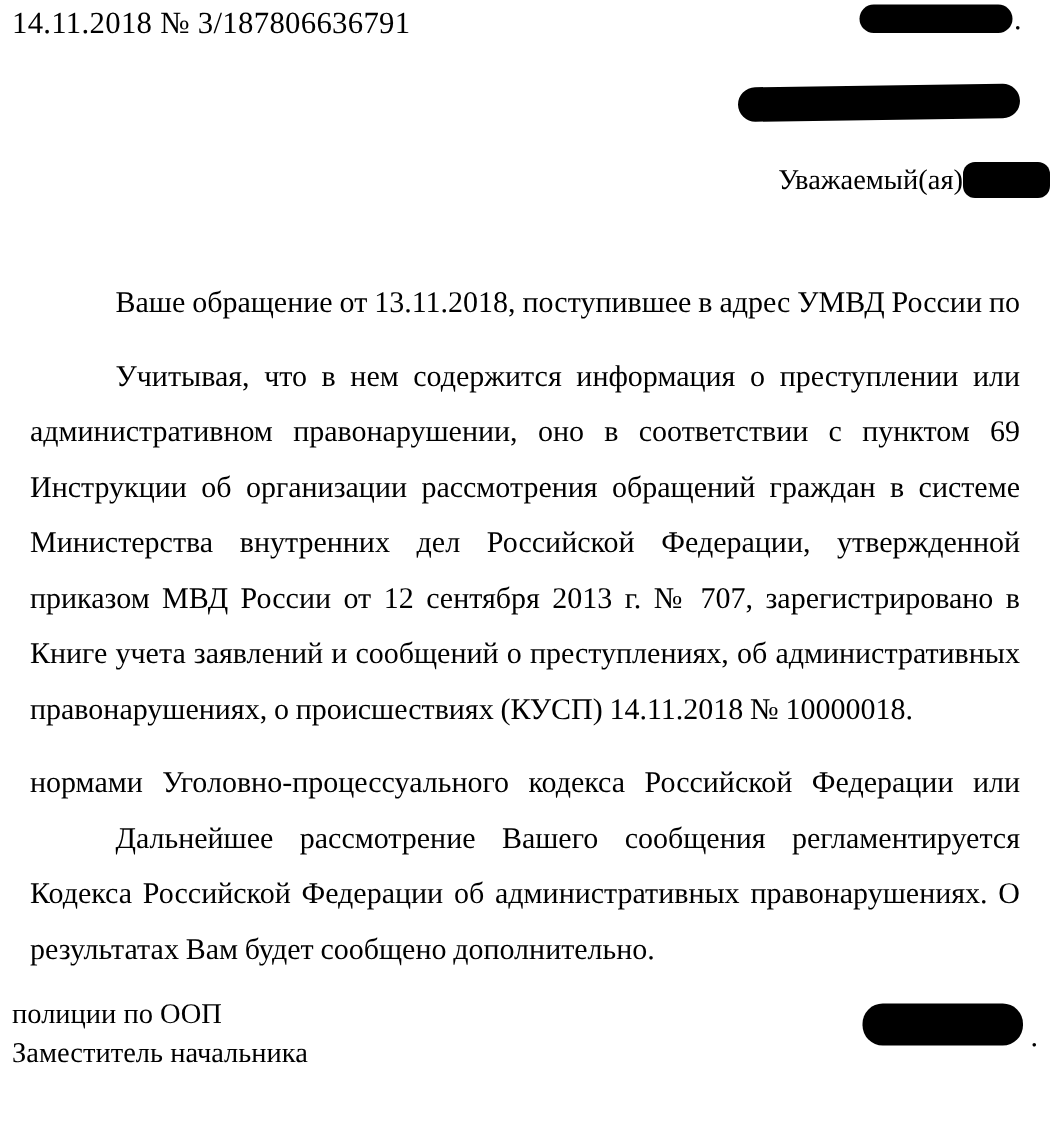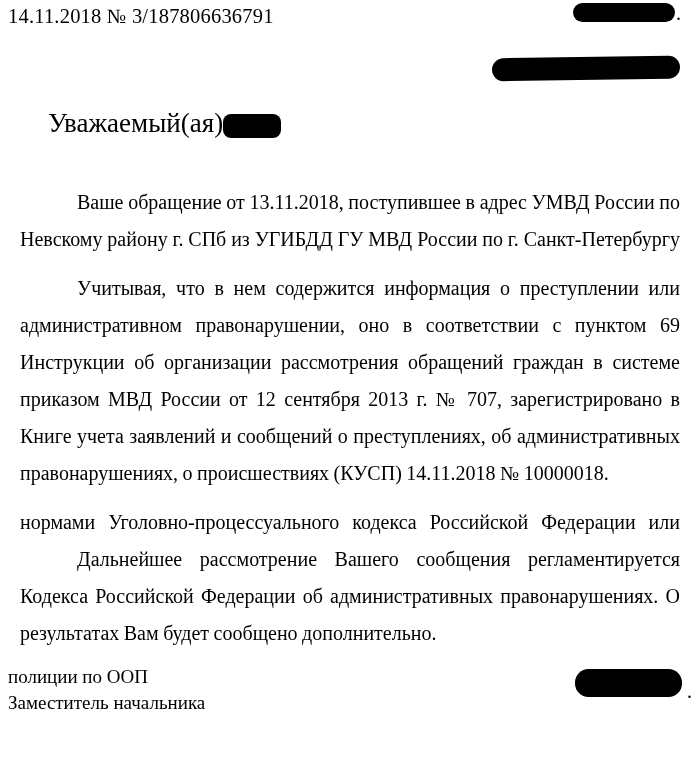--- a/index.html
+++ b/index.html
@@ -22,22 +22,22 @@
   .bar-top {
     left: 573px; top: 3px; width: 102px; height: 19px; border-radius: 10px;
   }
   .dot-top { position: absolute; left: 676px; top: 2px; font-size: 20px; }
   .bar-second {
     left: 492px; top: 57px; width: 188px; height: 23px; border-radius: 11.5px;
     transform: rotate(-0.8deg);
   }
   .greeting {
     position: absolute; left: 0; right: 0; top: 108px;
-    text-align: left; padding-left: 48px;
-    font-size: 27px; white-space: nowrap;
+    text-align: right; padding-left: 48px;
+    font-size: 19px; white-space: nowrap;
   }
   .greet-redaction {
     display: inline-block; width: 58px; height: 24px;
     background: #000000; border-radius: 8px; vertical-align: -6px;
   }
   
   .bodytext { margin: 0 8px; font-size: 20px; }
   .para { margin: 12px; }
   .para-gap { margin-top: 7px; }
   .tline {
@@ -73,27 +73,27 @@
 
     <div class="greeting">
       <span>Уважаемый(ая)</span><span class="greet-redaction"></span>
     </div>
   </div>
 
   <div class="bodytext">
 
     <div class="para">
       <div class="tline indent">Ваше обращение от 13.11.2018, поступившее в адрес УМВД России по</div>
-      <div class="tline">Невскому району г. СПб из УГИБДД ГУ МВД России по г. Санкт-Петербургу</div>
     </div>
 
     <div class="para para-gap">
       <div class="tline indent">Учитывая, что в нем содержится информация о преступлении или</div>
       <div class="tline">административном правонарушении, оно в соответствии с пунктом 69</div>
       <div class="tline">Инструкции об организации рассмотрения обращений граждан в системе</div>
+      <div class="tline">Министерства внутренних дел Российской Федерации, утвержденной</div>
       <div class="tline">приказом МВД России от 12 сентября 2013 г. № 707, зарегистрировано в</div>
       <div class="tline">Книге учета заявлений и сообщений о преступлениях, об административных</div>
       <div class="tline last">правонарушениях, о происшествиях (КУСП) 14.11.2018 № 10000018.</div>
     </div>
 
     <div class="para para-gap">
       <div class="tline">нормами Уголовно-процессуального кодекса Российской Федерации или</div>
       <div class="tline indent">Дальнейшее рассмотрение Вашего сообщения регламентируется</div>
       <div class="tline">Кодекса Российской Федерации об административных правонарушениях. О</div>
       <div class="tline last">результатах Вам будет сообщено дополнительно.</div>

